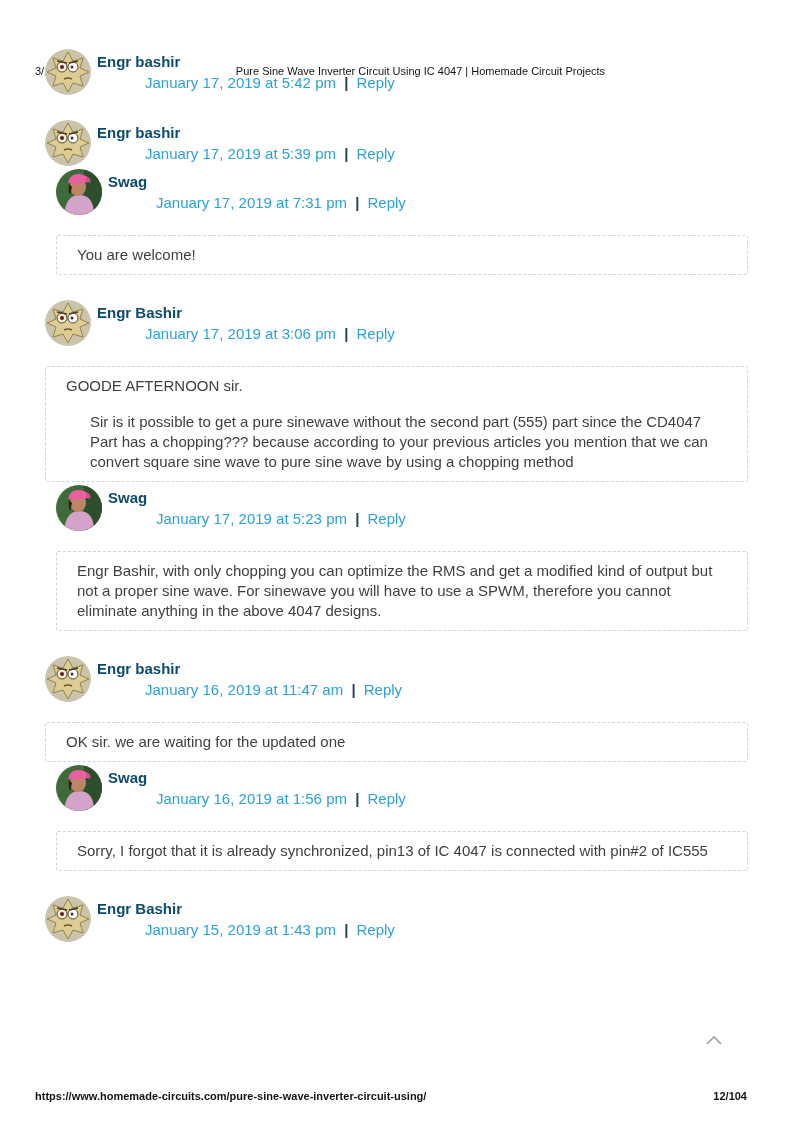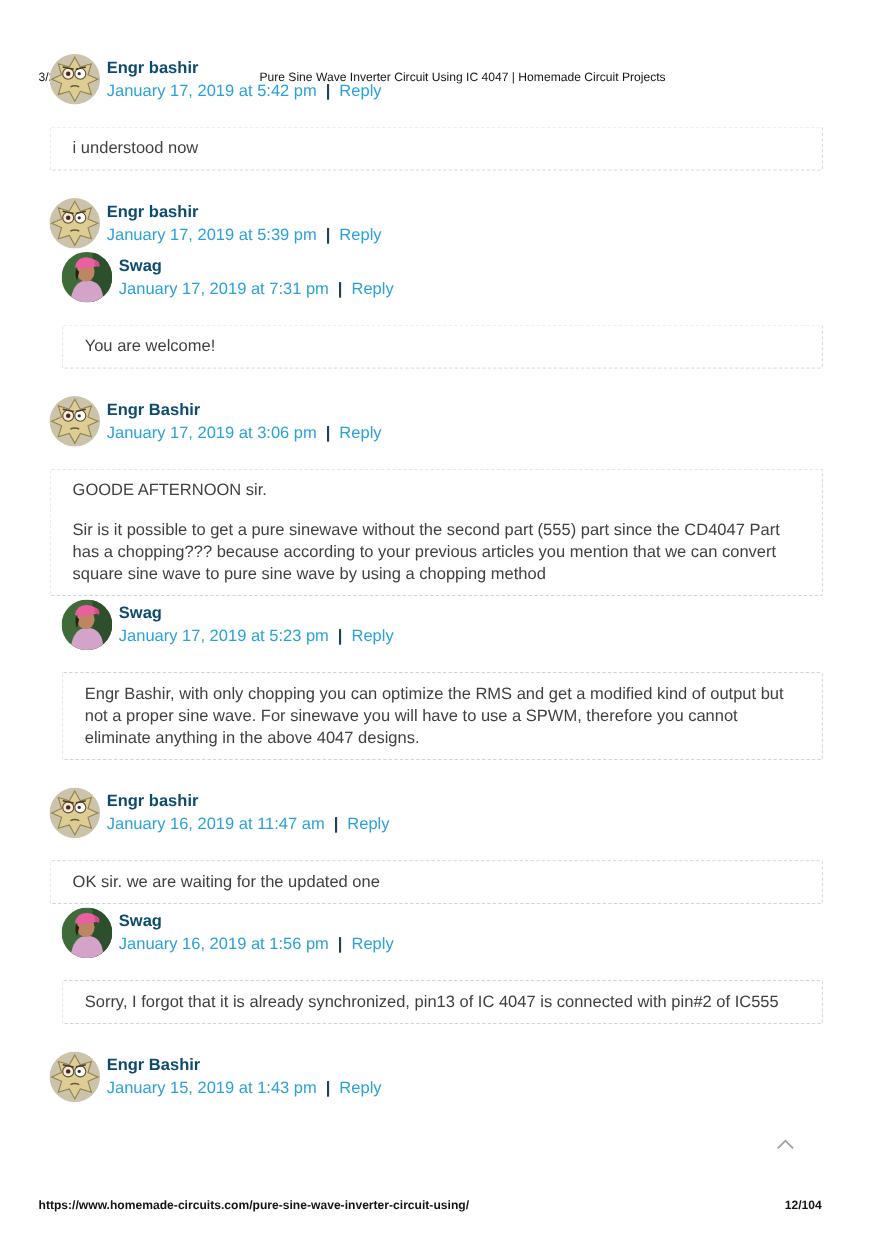--- a/index.html
+++ b/index.html
@@ -28,31 +28,31 @@
 
   .thread { margin-bottom:25px; }
 
   .comment-header { display:flex; align-items:flex-start; gap:6px; height:46px; }
   .avatar { width:46px; height:46px; border-radius:50%; overflow:hidden; flex:none;
             background:#e8e8e8; }
   .avatar svg { display:block; width:46px; height:46px; }
 
   .meta { padding-top:2px; }
   .author { font-size:15px; font-weight:700; color:#0c4a6e; line-height:21px; }
-  .dateline { font-size:15px; line-height:22px; }
+  .dateline { font-size:15px; line-height:22px;margin-left:48px; }
   .date-link, .reply-link { color:#2aa1da; text-decoration:none; cursor:pointer; }
   .sep { color:#1d4254; font-weight:600; margin:0 4px; }
 
   .comment-box {
     border:1px dashed #c9d6da; border-radius:2px;
     margin-top:20px; padding:9px 20px;
     font-size:15px; line-height:20px; color:#3f3f3f;
   }
   .comment-box p { margin:0; }
-  .comment-box p + p { margin-top:16px; }
+  .comment-box p + p { margin-top:16px;margin-left:24px; }
 
   .reply { margin-left:11px; margin-top:3px; }
 
   
   .scroll-top { position:absolute; top:1033px; right:70px;
                 width:18px; height:16px; cursor:pointer; }
 </style>
 </head>
 <body>
 
@@ -80,23 +80,20 @@
         </span>
         <div class="meta">
           <div class="author">Engr bashir</div>
           <div class="dateline">
             <a class="date-link">January 17, 2019 at 5:42 pm</a>
             <span class="sep">|</span>
             <a class="reply-link">Reply</a>
           </div>
         </div>
       </header>
-      <div class="comment-box">
-        <p>i understood now</p>
-      </div>
     </article>
   </section>
 
   <section class="thread">
     <article class="comment">
       <header class="comment-header">
         <span class="avatar">
           <svg viewBox="0 0 46 46">
             <circle cx="23" cy="23" r="23" fill="#cbc4ab"></circle>
             <polygon points="23,3 28,12 38,9 35,19 44,23 35,27 38,37 28,34 23,43 18,34 8,37 11,27 2,23 11,19 8,9 18,12" fill="#ddcd92" stroke="#8f8054" stroke-width="1"></polygon>

